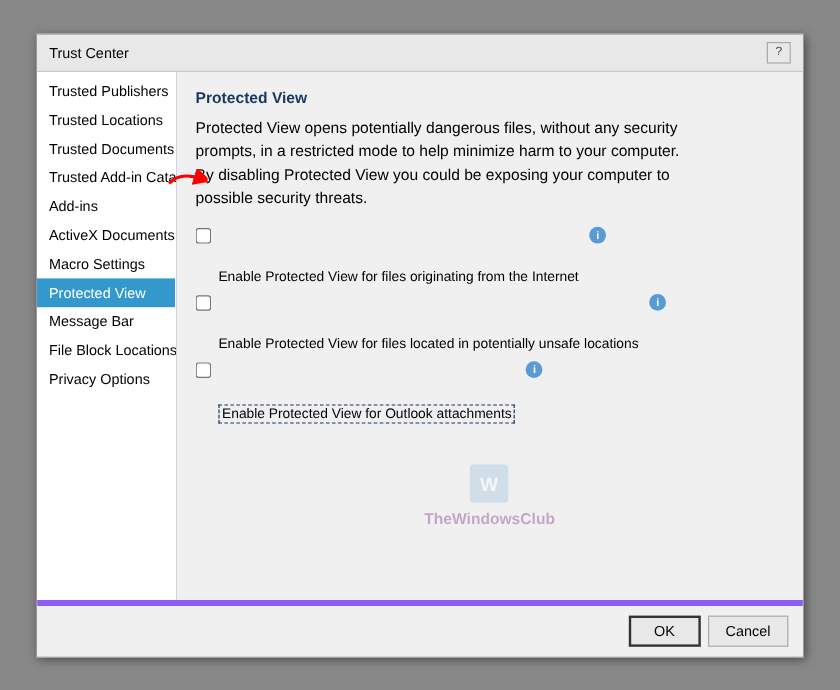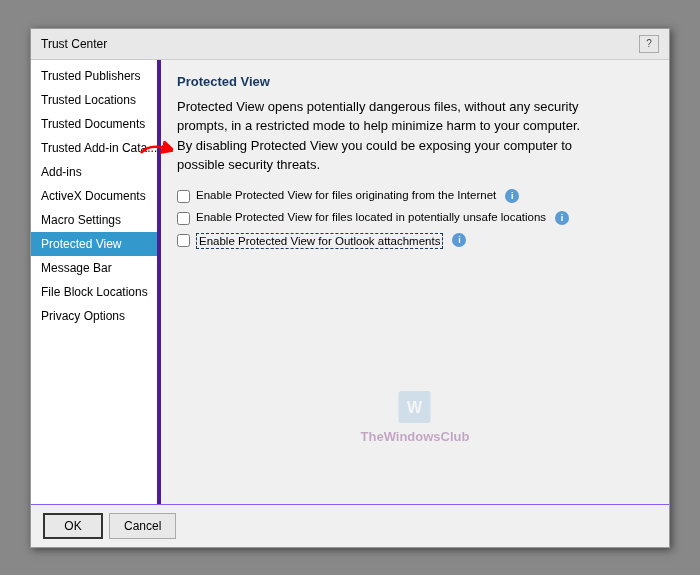--- a/index.html
+++ b/index.html
@@ -51,23 +51,23 @@
       justify-content: center;
       font-size: 10px;
       color: #444;
     }
     .dialog-body {
       display: flex;
       flex: 1;
       overflow: hidden;
     }
     .sidebar {
-      width: 130px;
+      width: 116px;
       background: #fff;
-      border-right: 4px solid #4c1d95;
+      border-right: 1px solid #4c1d95;
       padding: 4px 0;
       overflow-y: auto;
     }
     .sidebar-item {
       padding: 5px 10px;
       cursor: pointer;
       color: #000;
       font-size: 12px;
       white-space: nowrap;
     }
@@ -101,20 +101,21 @@
       margin-bottom: 8px;
       gap: 6px;
     }
     .checkbox-row input[type="checkbox"] {
       margin-top: 1px;
       cursor: pointer;
     }
     .checkbox-label {
       font-size: 11.5px;
       color: #000;
+      margin-top: 36px;
     }
     .checkbox-label.highlighted {
       border: 1px dashed #17375e;
       padding: 1px 2px;
     }
     .info-icon {
       display: inline-flex;
       align-items: center;
       justify-content: center;
       width: 14px;
@@ -142,24 +143,25 @@
       width: 36px;
       height: 36px;
       margin-bottom: 4px;
     }
     .watermark-text {
       font-size: 13px;
       color: #701a75;
       font-weight: bold;
     }
     .dialog-footer {
-      border-top: 1px solid #8b5cf6;
+      border-top: 5px solid #8b5cf6;
       background: #f0f0f0;
       padding: 8px 12px;
       display: flex;
+      justify-content: flex-end;
       gap: 6px;
     }
     .footer-btn {
       min-width: 60px;
       padding: 4px 14px;
       font-size: 12px;
       border: 1px solid #aaa;
       background: #e8e8e8;
       cursor: pointer;
       color: #000;

